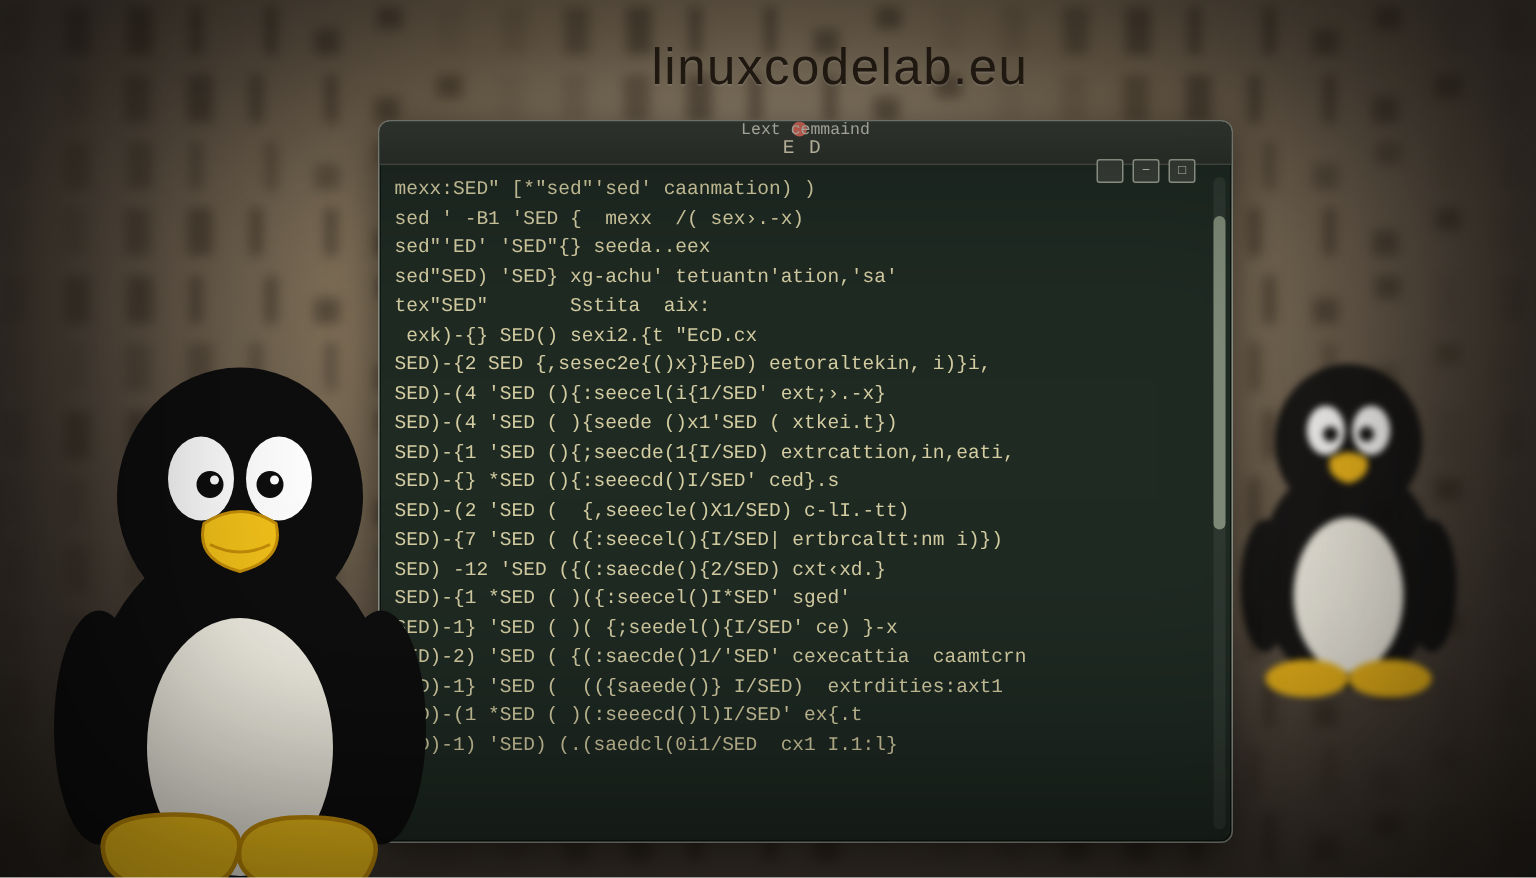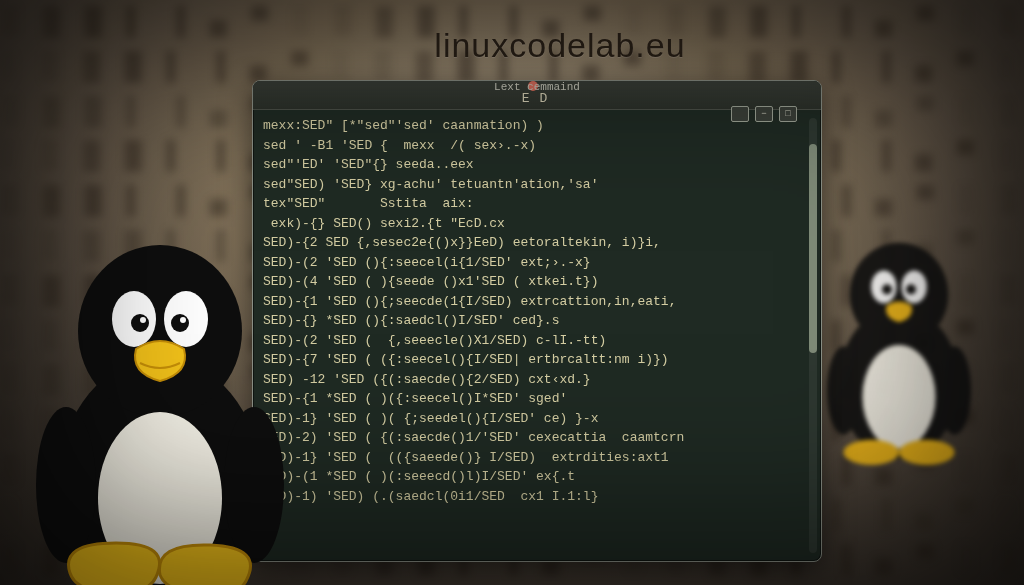--- a/index.html
+++ b/index.html
@@ -235,24 +235,24 @@
     </div>
 
     <div class="term-body">
       <div class="line">mexx:SED" [*"sed"'sed' caanmation) )</div>
       <div class="line">sed ' -B1 'SED {  mexx  /( sex›.-x)</div>
       <div class="line">sed"'ED' 'SED"{} seeda..eex</div>
       <div class="line">sed"SED) 'SED} xg-achu' tetuantn'ation,'sa'</div>
       <div class="line">tex"SED"       Sstita  aix:</div>
       <div class="line"> exk)-{} SED() sexi2.{t "EcD.cx</div>
       <div class="line">SED)-{2 SED {,sesec2e{()x}}EeD) eetoraltekin, i)}i,</div>
-      <div class="line">SED)-(2 'SED (){:seecel(i{1/SED' ext;›.-x}</div>
+      <div class="line">SED)-(4 'SED (){:seecel(i{1/SED' ext;›.-x}</div>
       <div class="line">SED)-(4 'SED ( ){seede ()x1'SED ( xtkei.t})</div>
       <div class="line">SED)-{1 'SED (){;seecde(1{I/SED) extrcattion,in,eati,</div>
-      <div class="line">SED)-{} *SED (){:saedcl()I/SED' ced}.s</div>
+      <div class="line">SED)-{} *SED (){:seeecd()I/SED' ced}.s</div>
       <div class="line">SED)-(2 'SED (  {,seeecle()X1/SED) c-lI.-tt)</div>
       <div class="line">SED)-{7 'SED ( ({:seecel(){I/SED| ertbrcaltt:nm i)})</div>
       <div class="line">SED) -12 'SED ({(:saecde(){2/SED) cxt‹xd.}</div>
       <div class="line">SED)-{1 *SED ( )({:seecel()I*SED' sged'</div>
       <div class="line">SED)-1} 'SED ( )( {;seedel(){I/SED' ce) }-x</div>
       <div class="line">SED)-2) 'SED ( {(:saecde()1/'SED' cexecattia  caamtcrn</div>
       <div class="line">SED)-1} 'SED (  (({saeede()} I/SED)  extrdities:axt1</div>
       <div class="line">SED)-(1 *SED ( )(:seeecd()l)I/SED' ex{.t</div>
       <div class="line">SED)-1) 'SED) (.(saedcl(0i1/SED  cx1 I.1:l}</div>
 

